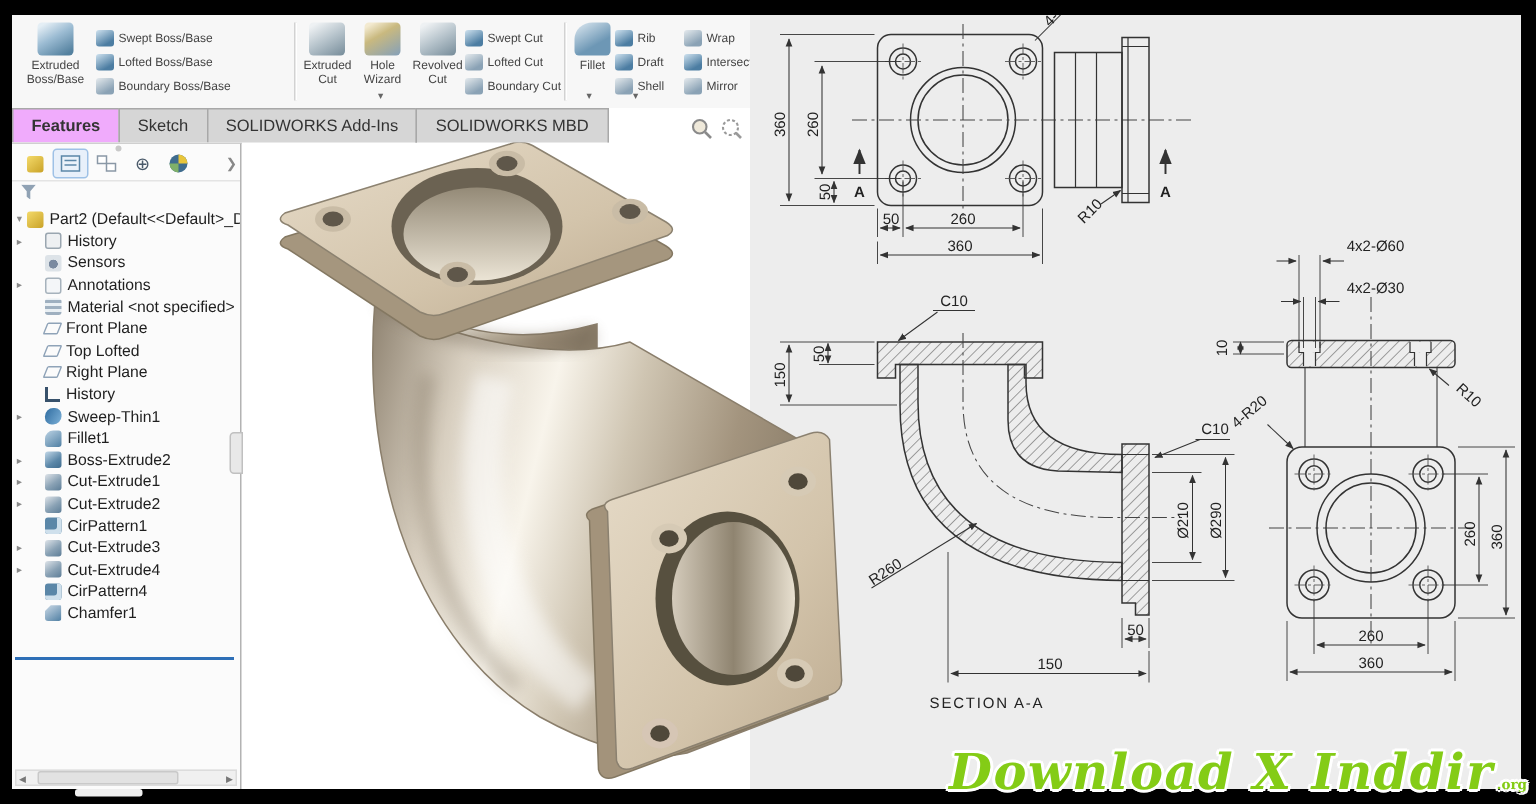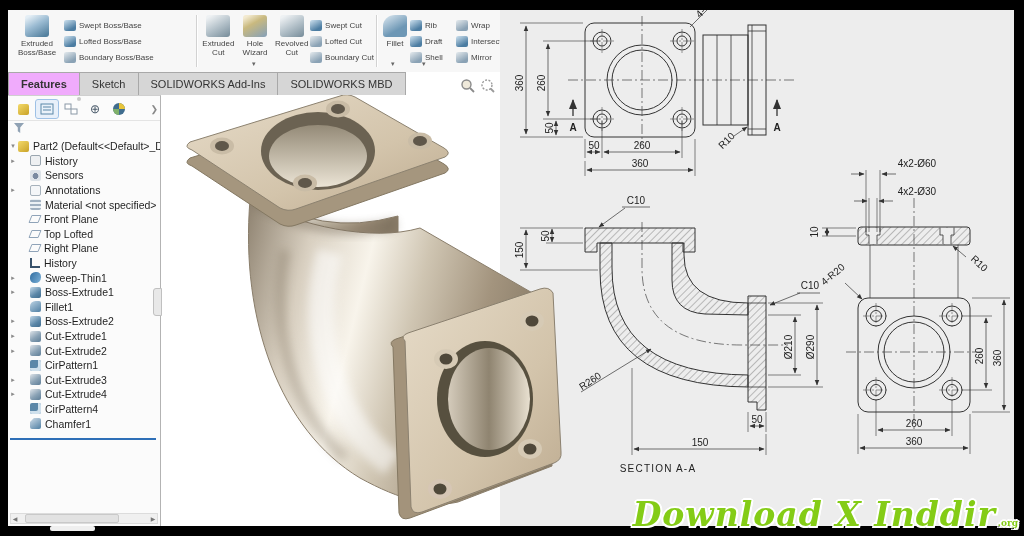--- a/index.html
+++ b/index.html
@@ -291,26 +291,20 @@
           <span class="noarr"></span>
             <span class="ind"></span>
           <span class="ti ti-origin"></span>
           <span class="t">History</span>
         </div>
         <div class="trow">
           <span class="arr">▸</span>
             <span class="ind"></span>
           <span class="ti ti-sweep"></span>
           <span class="t">Sweep-Thin1</span>
-        </div>
-        <div class="trow">
-          <span class="arr">▸</span>
-            <span class="ind"></span>
-          <span class="ti ti-feat"></span>
-          <span class="t">Boss-Extrude1</span>
         </div>
         <div class="trow">
           <span class="noarr"></span>
             <span class="ind"></span>
           <span class="ti ti-fillet"></span>
           <span class="t">Fillet1</span>
         </div>
         <div class="trow">
           <span class="arr">▸</span>
             <span class="ind"></span>

